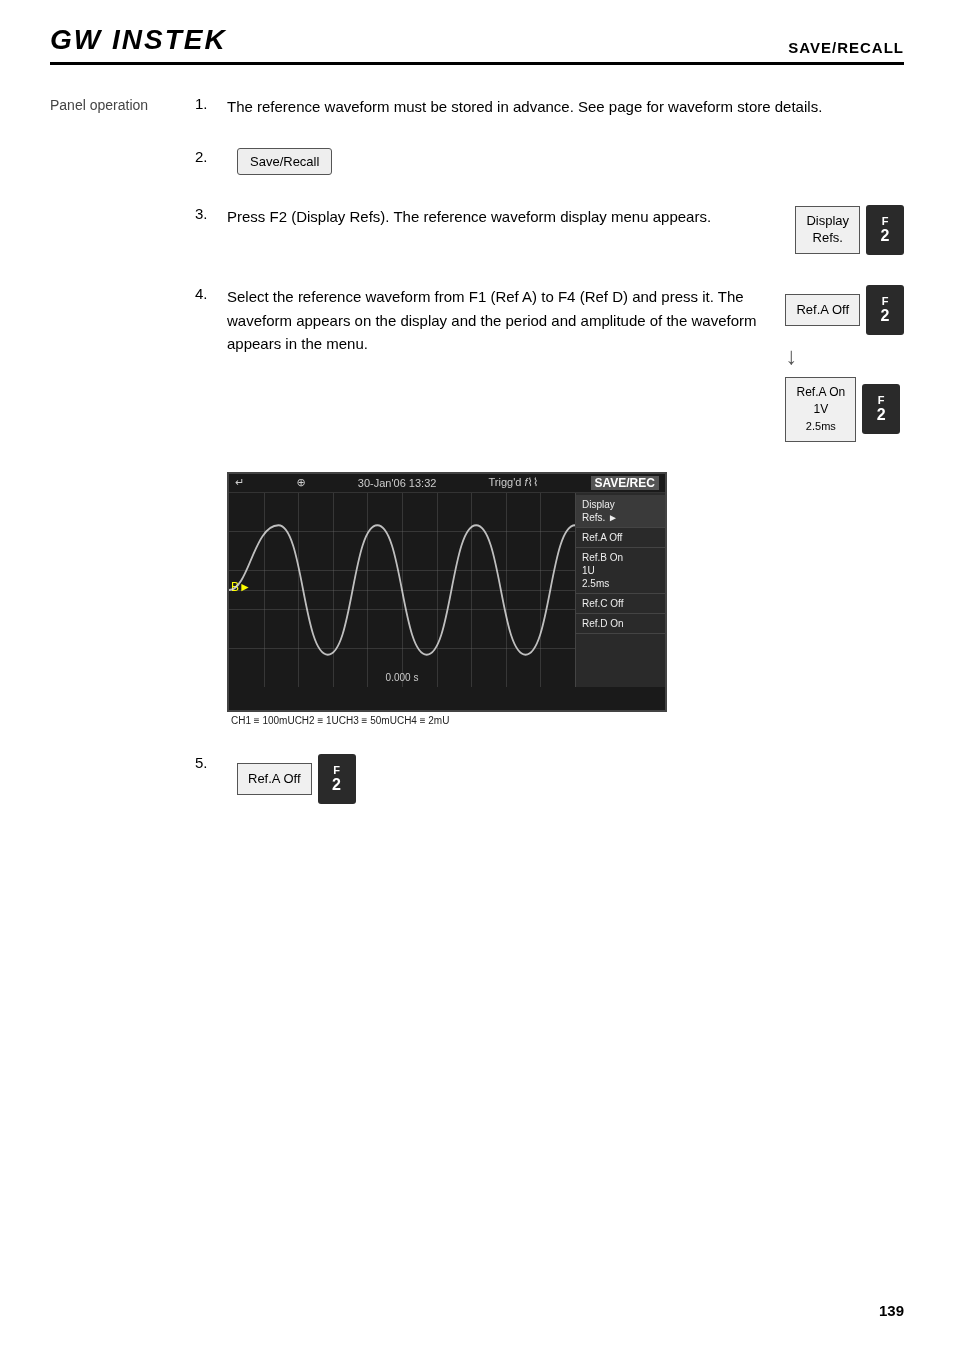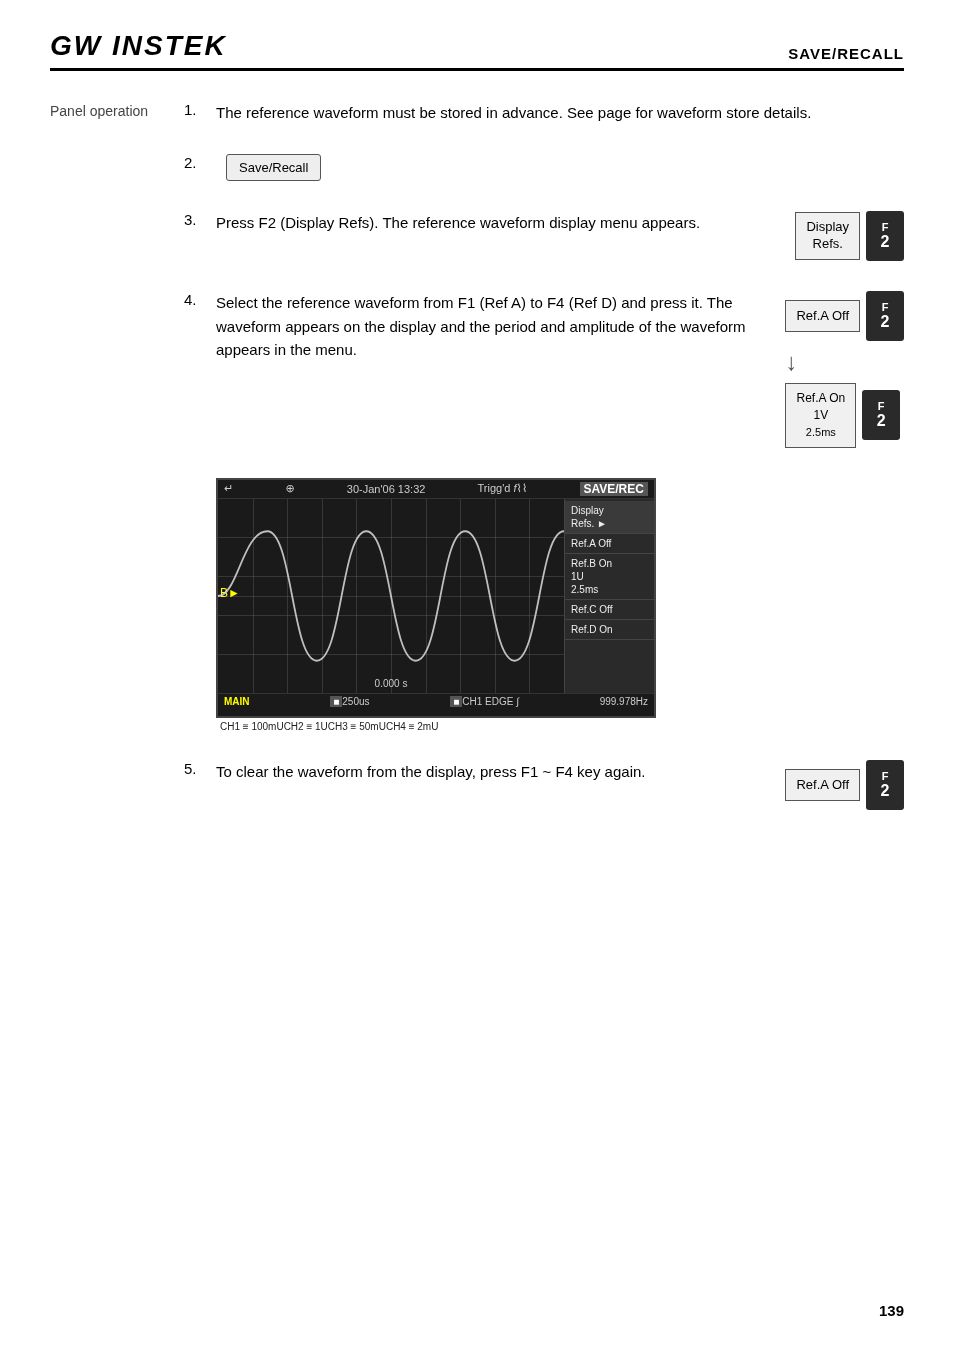--- a/index.html
+++ b/index.html
@@ -8,21 +8,21 @@
       background: #fff;
       color: #000;
       width: 954px;
       min-height: 1349px;
       padding: 0;
       font-size: 15px;
     }
     .page {
       width: 954px;
       min-height: 1349px;
-      padding: 30px 50px 40px 50px;
+      padding: 24px 50px 40px 50px;
       position: relative;
     }
     
     .header {
       display: flex;
       justify-content: space-between;
       align-items: flex-end;
       border-bottom: 3px solid #000;
       padding-bottom: 6px;
       margin-bottom: 30px;
@@ -45,21 +45,21 @@
       font-weight: 300;
       margin-bottom: 8px;
       padding-bottom: 8px;
       border-bottom: 2px solid #d04040;
       color: #000;
     }
     
     .content {
       margin-top: 30px;
       display: flex;
-      gap: 4px;
+      gap: 15px;
     }
     .left-label {
       width: 130px;
       flex-shrink: 0;
       font-size: 14px;
       color: #444;
       padding-top: 2px;
     }
     .steps {
       flex: 1;
@@ -365,39 +365,32 @@
 
             <div class="oscillo-sidebar">
               <div class="oscillo-sidebar-item active">Display<br>Refs. ►</div>
               <div class="oscillo-sidebar-item">Ref.A Off</div>
               <div class="oscillo-sidebar-item">Ref.B On<br>1U<br>2.5ms</div>
               <div class="oscillo-sidebar-item">Ref.C Off</div>
               <div class="oscillo-sidebar-item">Ref.D On</div>
             </div>
           </div>
 
-          <div class="oscillo-bottom-bar">
-            <span><span class="ch1-label">MAIN</span></span>
-            <span><span class="ch-box">■</span>250us</span>
-            <span><span class="ch-box">■</span>CH1 EDGE <span style="font-style:italic;">∫</span></span>
-            <span>999.978Hz</span>
-          </div>
         </div>
 
         <div style="display:flex; justify-content:flex-start; font-size:10px; color:#222; margin-top:3px; width:350px; padding: 0 4px;">
           <span>CH1 ≡ 100mU</span>
           <span>CH2 ≡ 1U</span>
           <span>CH3 ≡ 50mU</span>
           <span>CH4 ≡ 2mU</span>
         </div>
       </div>
 
       <div class="step">
         <div class="step-number">5.</div>
-        <div class="step-text">To clear the waveform from the display, press F1 ~ F4 key again.</div>
         <div class="step-buttons">
           <div class="btn-refa">Ref.A Off</div>
           <div class="btn-f2">
             <span class="f-letter">F</span>
             <span class="f-num">2</span>
           </div>
         </div>
       </div>
 
     </div>

